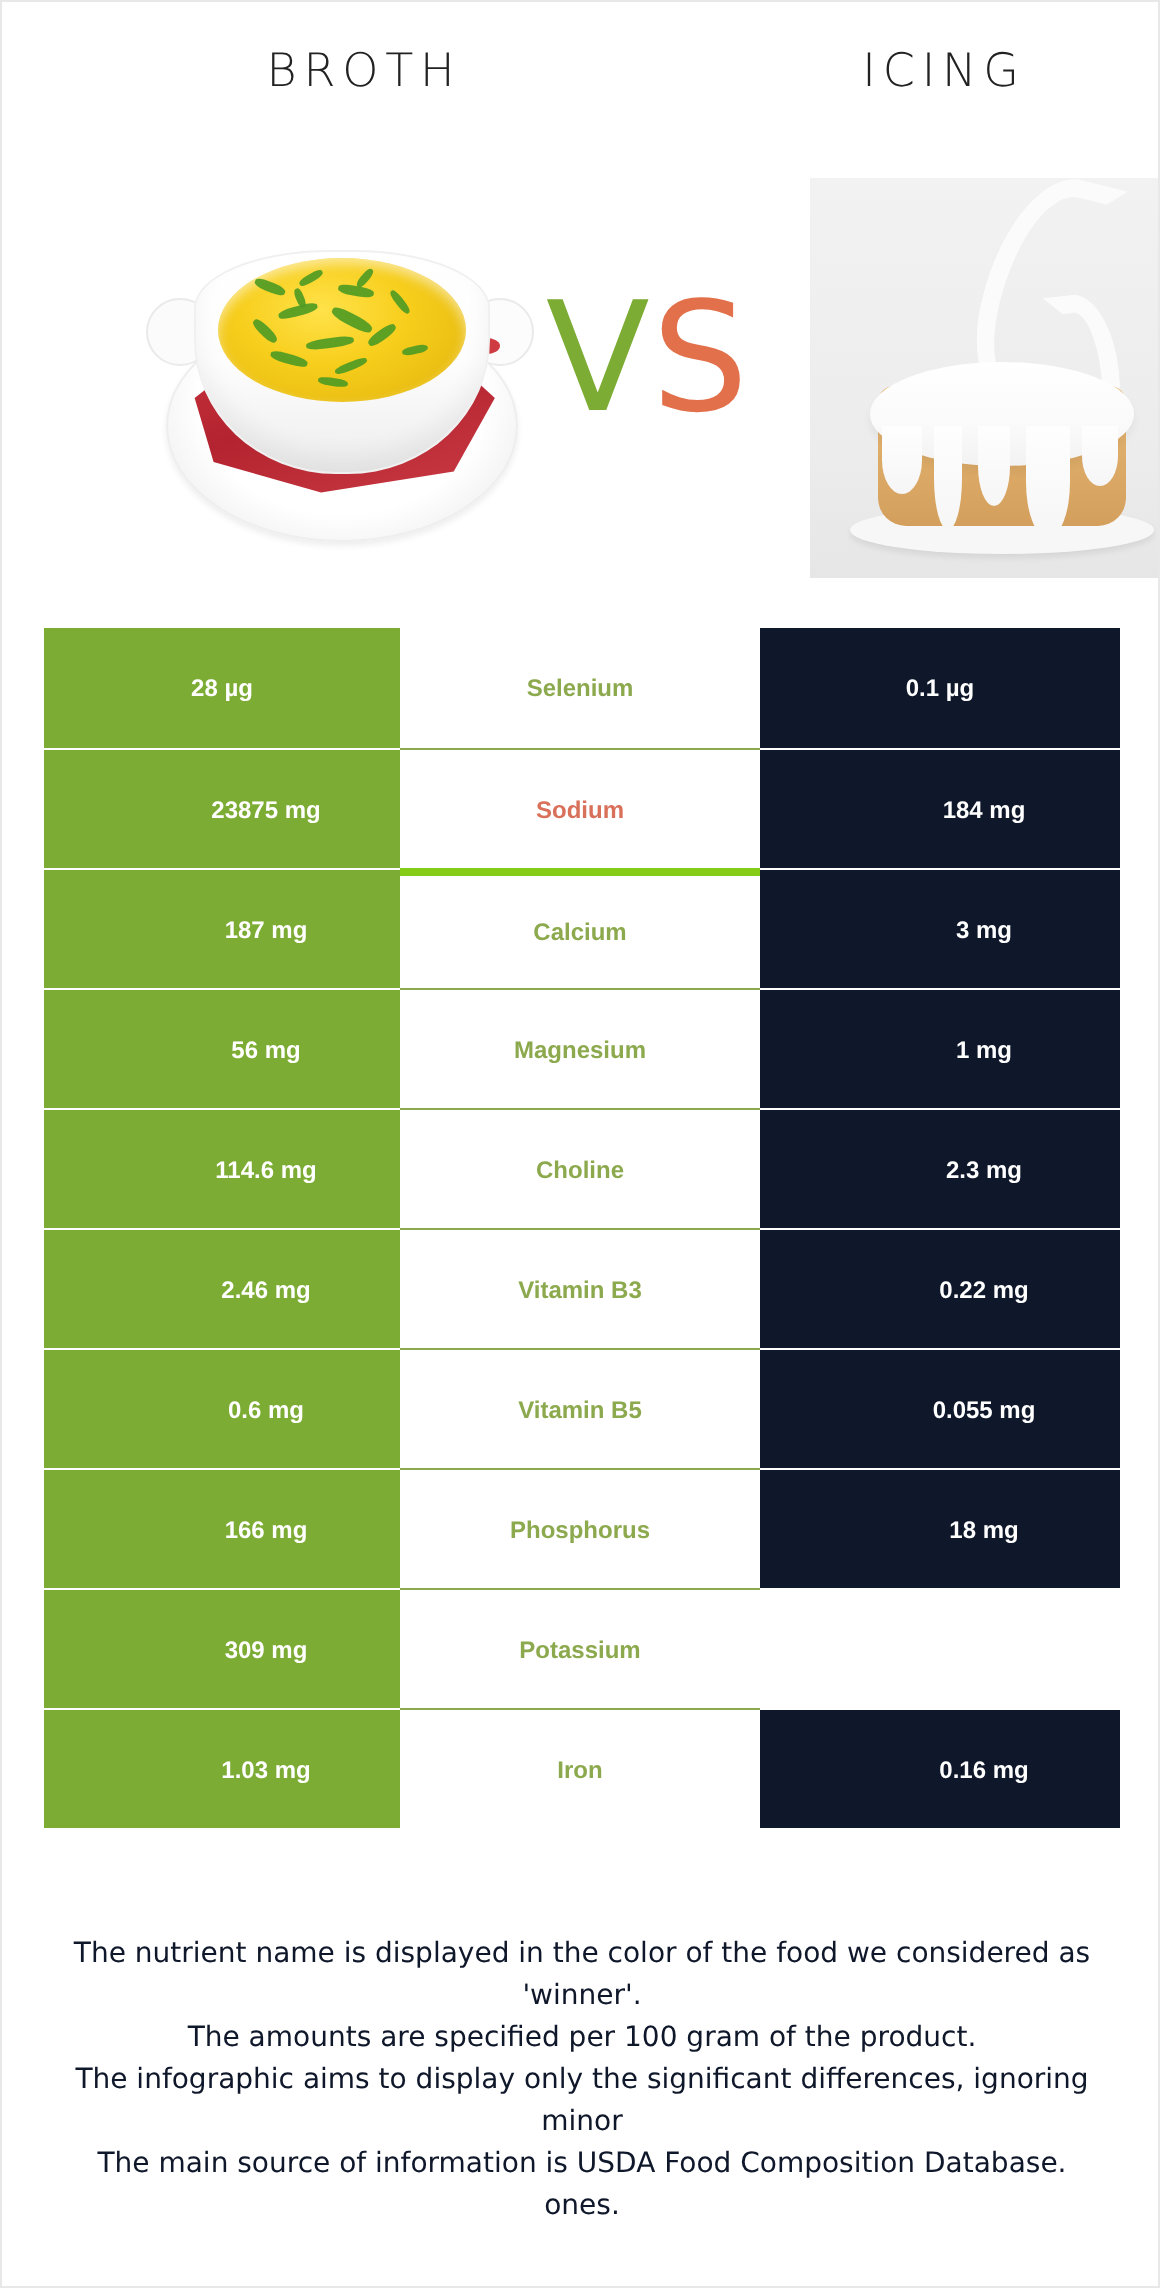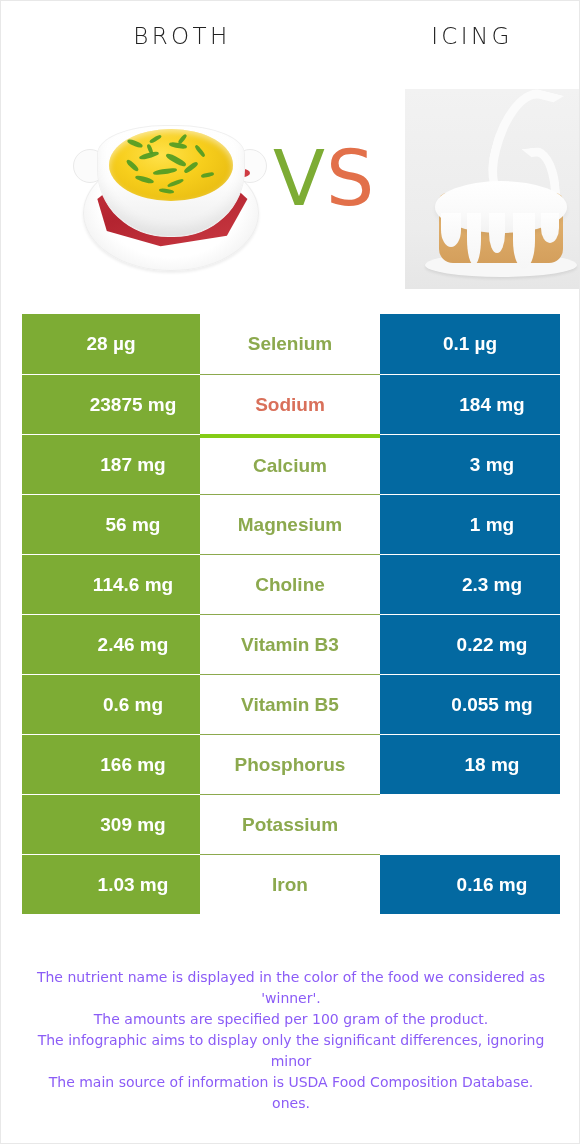--- a/index.html
+++ b/index.html
@@ -162,47 +162,47 @@
     position: absolute;
     left: 21px;
     top: 313px;
     width: 538px;
   }
   .row { display: flex; height: 60px; }
   .cell {
     display: flex;
     align-items: center;
     justify-content: center;
-    font-size: 19px;
+    font-size: 12px;
     font-weight: bold;
     color: #ffffff;
     -webkit-font-smoothing: antialiased;
   }
   .cell-left  { width: 178px; }
   .cell-mid   { width: 180px; background: #ffffff; font-weight: bold; }
   .cell-right { width: 180px; }
   .win-green  { background: #7DAC34; }
-  .win-orange { background: #0369a1; }
+  .win-orange { background: #0f172a; }
   .row + .row .cell-left,
   .row + .row .cell-right { border-top: 1px solid #ffffff; padding-left: 44px; }
   .row + .row .cell-mid.sep-green  { border-top: 1px solid #8CA94E; }
   .row + .row .cell-mid.sep-orange { border-top: 4px solid #84cc16; text-align: right; }
   .label-green  { color: #8CA94E; }
   .label-orange { color: #D9705A; }
 
   
   .footer {
     position: absolute;
     left: 30px;
     top: 966px;
     width: 520px;
     text-align: center;
     font-size: 14px;
     line-height: 21px;
-    color: #8b5cf6;
+    color: #0f172a;
     font-family: "DejaVu Sans", sans-serif;
   }
   .footer p { margin: 0; }
 </style>
 </head>
 <body>
 
 <div class="header">
 
   <div class="food-title title-left">BROTH</div>

